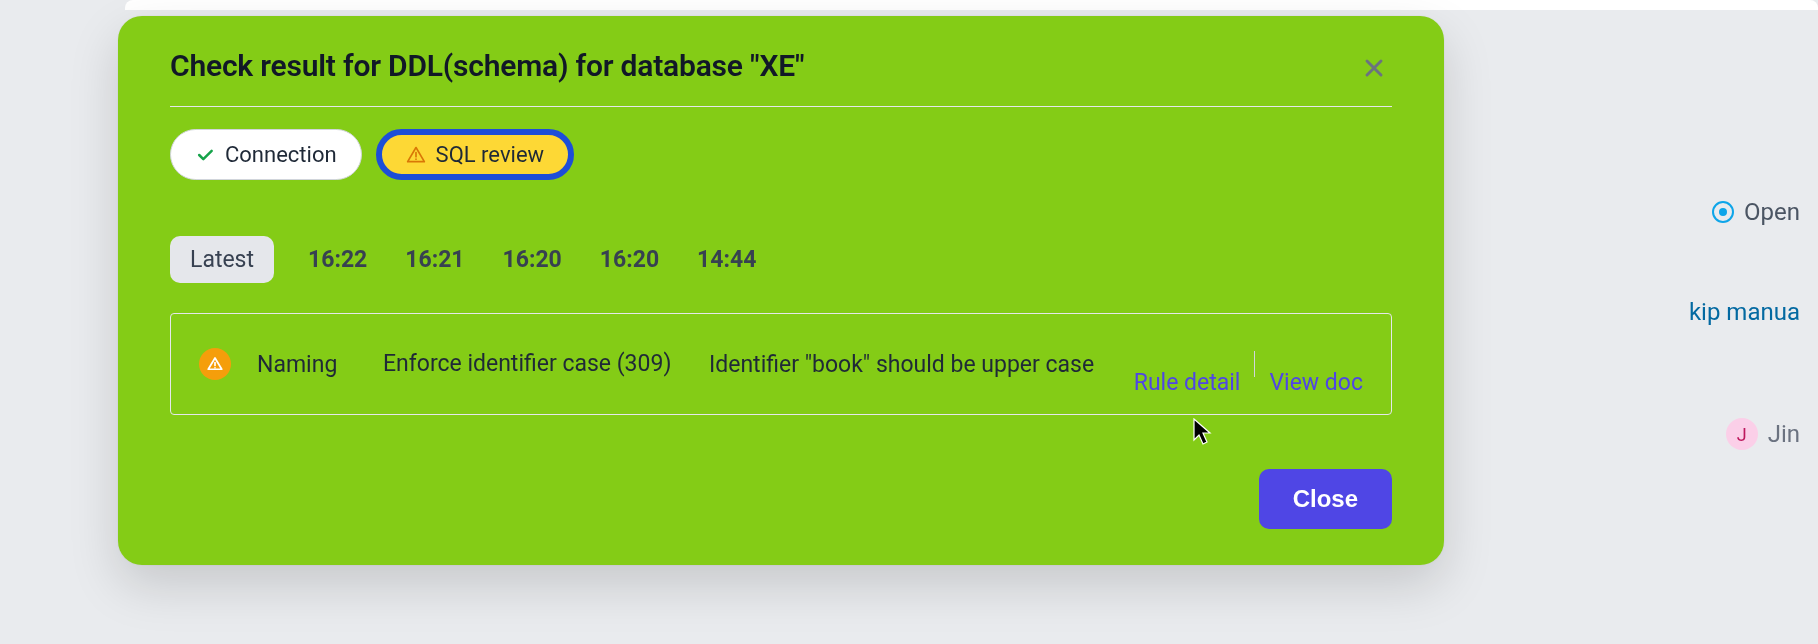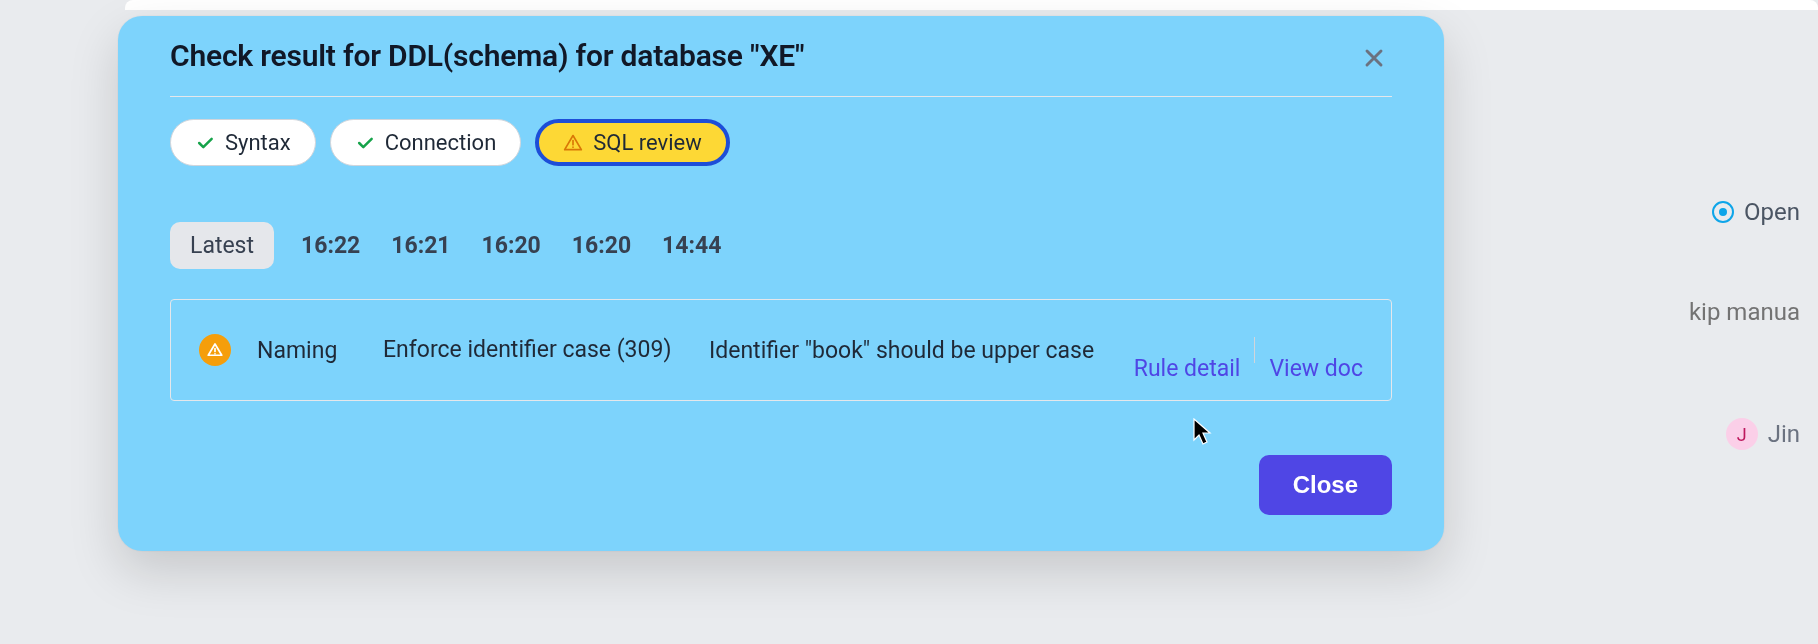--- a/index.html
+++ b/index.html
@@ -44,21 +44,21 @@
       content: "";
       position: absolute;
       inset: 5px;
       background: #0ea5e9;
       border-radius: 50%;
     }
     .side-skip {
       position: absolute;
       right: 18px;
       top: 298px;
-      color: #737373;
+      color: #0369a1;
       font-size: 24px;
     }
     .side-user {
       position: absolute;
       right: 18px;
       top: 418px;
       display: flex;
       align-items: center;
       gap: 10px;
       color: #6b7280;
@@ -71,24 +71,24 @@
       border-radius: 50%;
       font-size: 18px;
       display: flex; align-items: center; justify-content: center;
     }
 
     .modal {
       position: absolute;
       top: 16px;
       left: 118px;
       width: 1326px;
-      background: #7dd3fc;
+      background: #84cc16;
       border-radius: 24px;
       box-shadow: 0 20px 50px rgba(0,0,0,0.15), 0 0 0 1px rgba(0,0,0,0.02);
-      padding: 22px 52px 36px 52px;
+      padding: 32px 52px 36px 52px;
     }
     .modal-header {
       display: flex;
       justify-content: space-between;
       align-items: flex-start;
     }
     .modal-title {
       font-size: 30px;
       font-weight: 600;
       color: #111827;
@@ -119,31 +119,31 @@
       padding: 7px 24px;
       border-radius: 999px;
       font-size: 22px;
       color: #1f2937;
       border: 1px solid #d1d5db;
       background: #fff;
       cursor: default;
     }
     .chip .ic { width: 20px; height: 20px; display: block; }
     .chip.yellow {
-      border: 4px solid #1d4ed8;
+      border: 6px solid #1d4ed8;
       background: #fdd835;
     }
     .chip.yellow .tri {
       color: #d97706;
     }
 
     .times-row {
       display: flex;
       align-items: flex-end;
-      gap: 23px;
+      gap: 30px;
       margin-top: 56px;
       font-size: 23px;
       color: #374151;
     }
     .pill {
       background: #e5e7eb;
       border-radius: 10px;
       padding: 10px 20px;
       font-size: 23px;
       color: #374151;
@@ -227,26 +227,20 @@
         </svg>
     </div>
   </div>
   <hr class="hr">
 
   <div class="chips">
     <span class="chip">
       <svg class="ic" viewBox="0 0 24 24" fill="none" stroke="#16a34a" stroke-width="3" stroke-linecap="round" stroke-linejoin="round">
           <path d="M5 12l5 5L20 7"></path>
         </svg>
-      <span>Syntax</span>
-    </span>
-    <span class="chip">
-      <svg class="ic" viewBox="0 0 24 24" fill="none" stroke="#16a34a" stroke-width="3" stroke-linecap="round" stroke-linejoin="round">
-          <path d="M5 12l5 5L20 7"></path>
-        </svg>
       <span>Connection</span>
     </span>
     <span class="chip yellow">
       <svg class="ic tri" viewBox="0 0 24 24" fill="none" stroke="currentColor" stroke-width="2" stroke-linejoin="round" stroke-linecap="round">
           <path d="M12 3 L22 20 H2 Z"></path>
           <path d="M12 9v5"></path>
           <path d="M12 17h.01"></path>
         </svg>
       <span>SQL review</span>
     </span>

